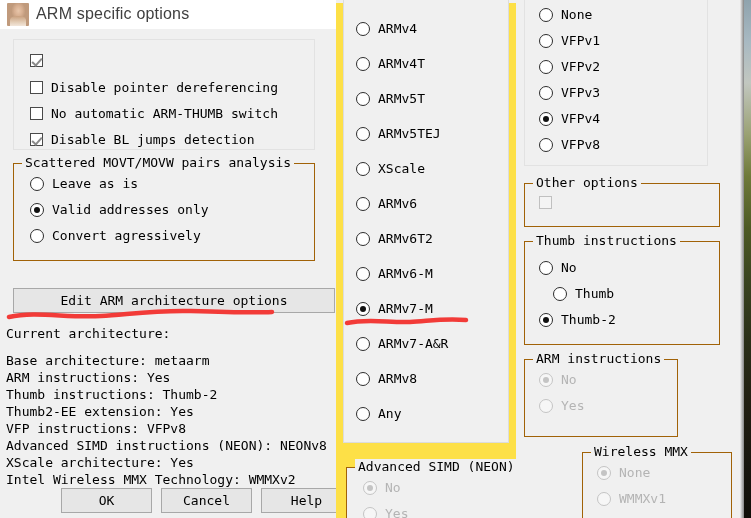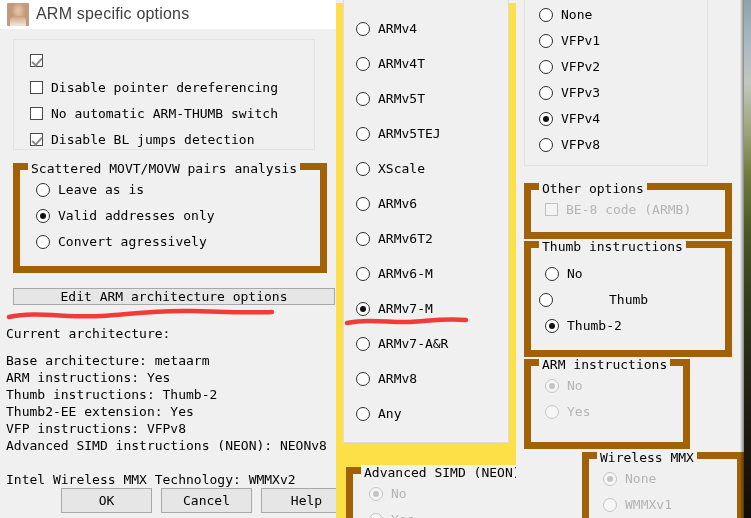--- a/index.html
+++ b/index.html
@@ -52,21 +52,21 @@
     position:absolute;left:36px;top:5px;
     font-family:"Liberation Sans",sans-serif;
     font-size:16px;color:#404040;letter-spacing:.2px;
   }
   .left-body{
     position:absolute;left:0;top:29px;width:336px;height:489px;
     background:#f0f0f0;
   }
 
   .group{
-    position:absolute;border:7px solid #a16207;background:#f0f0f0;
+    position:absolute;border:1px solid #a16207;background:#f0f0f0;
   }
   .group-legend{
     position:absolute;top:-9px;left:8px;background:#f0f0f0;
     padding:0 3px;font-size:13px;color:#000;white-space:nowrap;
   }
   .plain-box{
     position:absolute;border:1px solid #e2e2e2;background:#f0f0f0;
   }
 
   .row{position:absolute;display:flex;align-items:center;white-space:nowrap;}
@@ -169,36 +169,37 @@
         <div class="row" style="left:16px;top:38px;">
           <span class="rb sel"></span>
           <span class="lbl">Valid addresses only</span>
         </div>
         <div class="row" style="left:16px;top:64px;">
           <span class="rb"></span>
           <span class="lbl">Convert agressively</span>
         </div>
       </div>
 
-      <div class="btn" style="left:13px;top:259px;width:322px;height:17px;">
+      <div class="btn" style="left:13px;top:259px;width:322px;height:25px;">
         <span>Edit ARM architecture options</span>
       </div>
 
       <svg class="redline" style="left:6px;top:278px;width:270px;height:16px;" viewBox="0 0 270 16">
         <path d="M3 10 C 30 4, 60 11, 95 9 C 125 7, 150 3, 185 4 C 215 5, 245 6, 266 5" stroke="#f23b38" stroke-width="4.5" fill="none" stroke-linecap="round"></path>
       </svg>
 
       <div class="arch-text" style="top:296px;">Current architecture:</div>
 
       <div class="arch-text" style="top:323px;">Base architecture: metaarm</div>
       <div class="arch-text" style="top:340px;">ARM instructions: Yes</div>
       <div class="arch-text" style="top:357px;">Thumb instructions: Thumb-2</div>
       <div class="arch-text" style="top:374px;">Thumb2-EE extension: Yes</div>
       <div class="arch-text" style="top:391px;">VFP instructions: VFPv8</div>
       <div class="arch-text" style="top:408px;">Advanced SIMD instructions (NEON): NEONv8</div>
+      <div class="arch-text" style="top:425px;">XScale architecture: Yes</div>
       <div class="arch-text" style="top:442px;">Intel Wireless MMX Technology: WMMXv2</div>
 
       <div class="btn" style="left:61px;top:459px;width:91px;height:25px;">
         <span>OK</span>
       </div>
       <div class="btn" style="left:161px;top:459px;width:91px;height:25px;">
         <span>Cancel</span>
       </div>
       <div class="btn" style="left:261px;top:459px;width:91px;height:25px;">
         <span>Help</span>
@@ -304,31 +305,30 @@
       <div class="row" style="left:14px;top:142px;">
         <span class="rb"></span>
         <span class="lbl">VFPv8</span>
       </div>
     </div>
 
     <div class="group" style="left:8px;top:183px;width:194px;height:42px;">
       <span class="group-legend">Other options</span>
       <div class="row" style="left:14px;top:12px;">
         <span class="cb dis"></span>
-        <span class="lbl dis">BE-8 code (ARMB)</span>
       </div>
     </div>
 
     <div class="group" style="left:8px;top:241px;width:194px;height:102px;">
       <span class="group-legend">Thumb instructions</span>
       <div class="row" style="left:14px;top:18px;">
         <span class="rb"></span>
         <span class="lbl">No</span>
       </div>
-      <div class="row" style="left:8px;top:44px;gap:48px;">
+      <div class="row" style="left:28px;top:44px;">
         <span class="rb"></span>
         <span class="lbl">Thumb</span>
       </div>
       <div class="row" style="left:14px;top:70px;">
         <span class="rb sel"></span>
         <span class="lbl">Thumb-2</span>
       </div>
     </div>
 
     <div class="group" style="left:8px;top:359px;width:152px;height:76px;">

